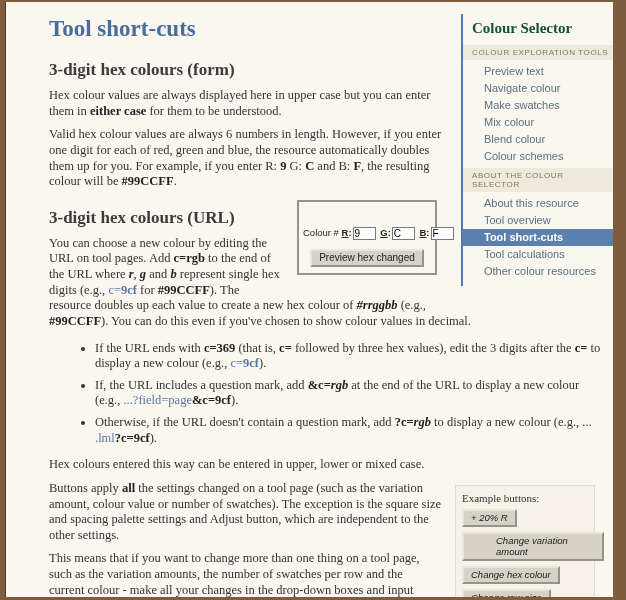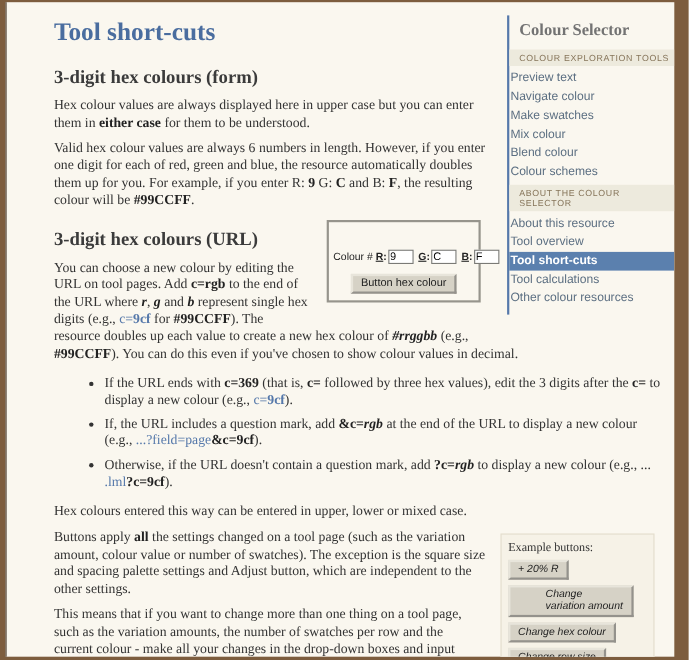--- a/index.html
+++ b/index.html
@@ -16,28 +16,28 @@
   .content { padding:6px 12px 6px 43px; }
 
   
   .sidebar {
     float:right; width:152px; margin:6px -12px 14px 14px;
     border-left:2px solid #5578aa; padding-bottom:6px;
     font-family:"Liberation Sans", sans-serif;
   }
   .sidebar-title {
     font-family:"Liberation Serif", serif; font-weight:bold;
-    font-size:15px; color:#737373; margin:6px 0 8px 9px;
+    font-size:15px; color:#14532d; margin:6px 0 8px 9px;
   }
   .side-header {
     font-size:8px; letter-spacing:.6px; color:#86755a;
     background:#edead e0; background:#edeadd; padding:3px 2px 3px 9px; margin:3px 0;
   }
   .side-link {
-    font-size:11px; color:#5c6f82; padding:2px 0 3px 1px; cursor:pointer;
+    font-size:11px; color:#5c6f82; padding:2px 0 3px 21px; cursor:pointer;
   }
   .side-link.selected {
     background:#5b80ae; color:#ffffff; font-weight:bold;
   }
 
   
   h1 { font-size:23px; color:#4a6d9f; margin:8px 0 14px; font-weight:bold; }
   h2 { font-size:17px; color:#3b3b3b; margin:18px 0 5px; font-weight:bold; }
   p  { font-size:12.5px; color:#333; line-height:1.25; margin:8px 0; }
   ul { margin:11px 0; padding-left:46px; }
@@ -65,21 +65,21 @@
     background:#d6d2c6; border:2px outset #e8e5db; padding:1px 7px 2px; cursor:pointer;
   }
 
   
   .examplebox {
     float:right; clear:right; width:140px; margin:4px 6px 10px 14px;
     background:#f6f2e7; border:1px solid #e3ddcd; padding:6px 6px 8px;
   }
   .example-label { font-size:11px; color:#333; margin-bottom:4px; }
   .examplebox .winbtn { display:block; margin:5px 0; font-size:9.5px; text-align:left;font-style:italic; }
-  .examplebox .winbtn.wide { width:114px;padding-left:32px; }
+  .examplebox .winbtn.wide { width:142px;padding-left:32px; }
 </style>
 </head>
 <body>
 
 <div class="page">
   <div class="content">
 
     <div class="sidebar">
       <div class="sidebar-title">Colour Selector</div>
       <div class="side-header">COLOUR EXPLORATION TOOLS</div>
@@ -104,21 +104,21 @@
     <p><span>Valid hex colour values are always 6 numbers in length. However, if you enter one digit for each of red, green and blue, the resource automatically doubles them up for you. For example, if you enter R: </span><span class="s-b">9</span><span> G: </span><span class="s-b">C</span><span> and B: </span><span class="s-b">F</span><span>, the resulting colour will be </span><span class="s-b">#99CCFF</span><span>.</span></p>
 
     <div class="formbox">
       <div class="formrow">
         <span>Colour #</span>
         <b><u>R</u><span>:</span></b><input class="hexin" value="9" style="">
         <b><u>G</u><span>:</span></b><input class="hexin" value="C" style="">
         <b><u>B</u><span>:</span></b><input class="hexin" value="F" style="">
       </div>
       <div class="btnrow">
-        <button class="winbtn">Button hex colour</button>
+        <button class="winbtn">Preview hex changed</button>
       </div>
     </div>
 
     <h2>3-digit hex colours (URL)</h2>
     <p><span>You can choose a new colour by editing the URL on tool pages. Add </span><span class="s-b">c=rgb</span><span> to the end of the URL where </span><span class="s-b s-i">r</span><span>, </span><span class="s-b s-i">g</span><span> and </span><span class="s-b s-i">b</span><span> represent single hex digits (e.g., </span><span class="s-a">c=</span><span class="s-a s-b">9cf</span><span> for </span><span class="s-b">#99CCFF</span><span>). The resource doubles up each value to create a new hex colour of </span><span class="s-b s-i">#rrggbb</span><span> (e.g., </span><span class="s-b">#99CCFF</span><span>). You can do this even if you've chosen to show colour values in decimal.</span></p>
 
     <ul>
       <li><span>If the URL ends with </span><span class="s-b">c=369</span><span> (that is, </span><span class="s-b">c=</span><span> followed by three hex values), edit the 3 digits after the </span><span class="s-b">c=</span><span> to display a new colour (e.g., </span><span class="s-a">c=</span><span class="s-a s-b">9cf</span><span>).</span></li>
       <li><span>If, the URL includes a question mark, add </span><span class="s-b">&amp;c=</span><span class="s-b s-i">rgb</span><span> at the end of the URL to display a new colour (e.g., </span><span class="s-a">...?field=page</span><span class="s-b">&amp;c=9cf</span><span>).</span></li>
       <li><span>Otherwise, if the URL doesn't contain a question mark, add </span><span class="s-b">?c=</span><span class="s-b s-i">rgb</span><span> to display a new colour (e.g., ... </span><span class="s-a">.lml</span><span class="s-b">?c=9cf</span><span>).</span></li>

